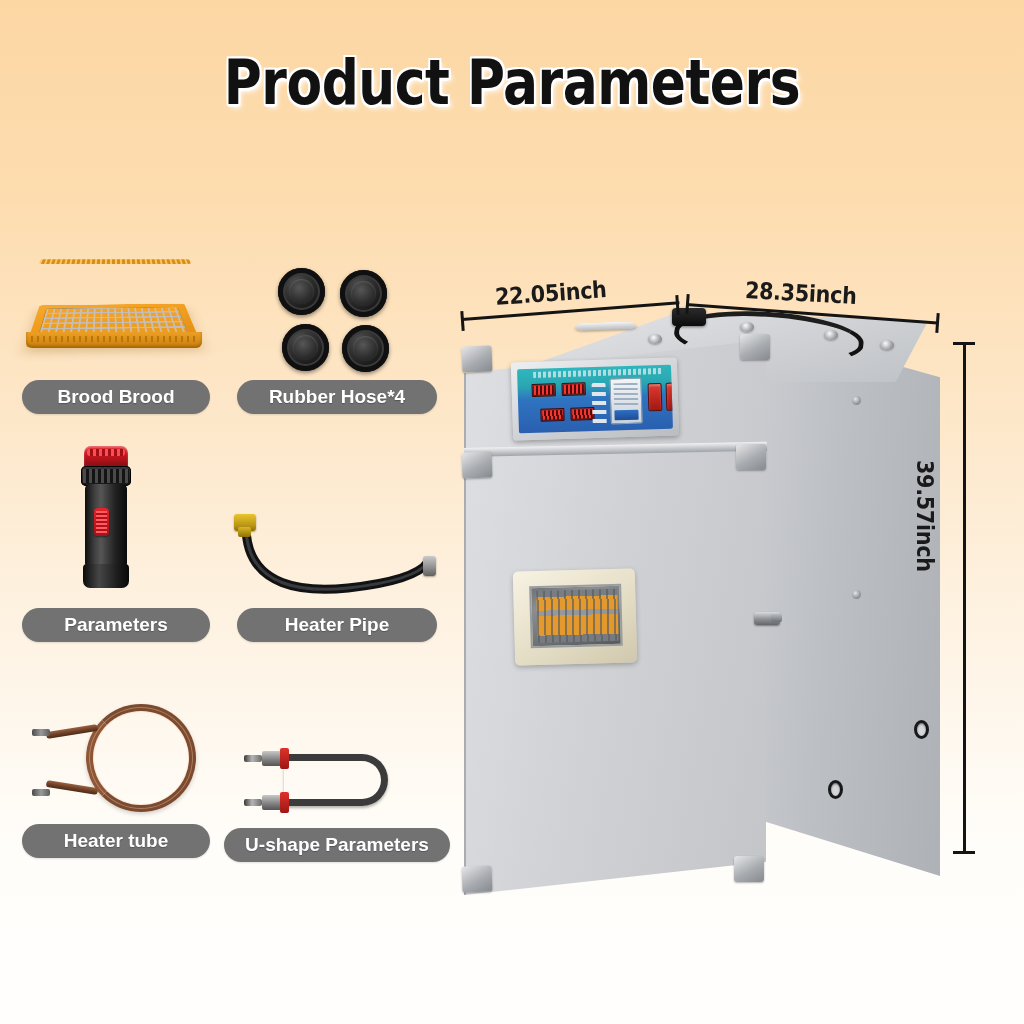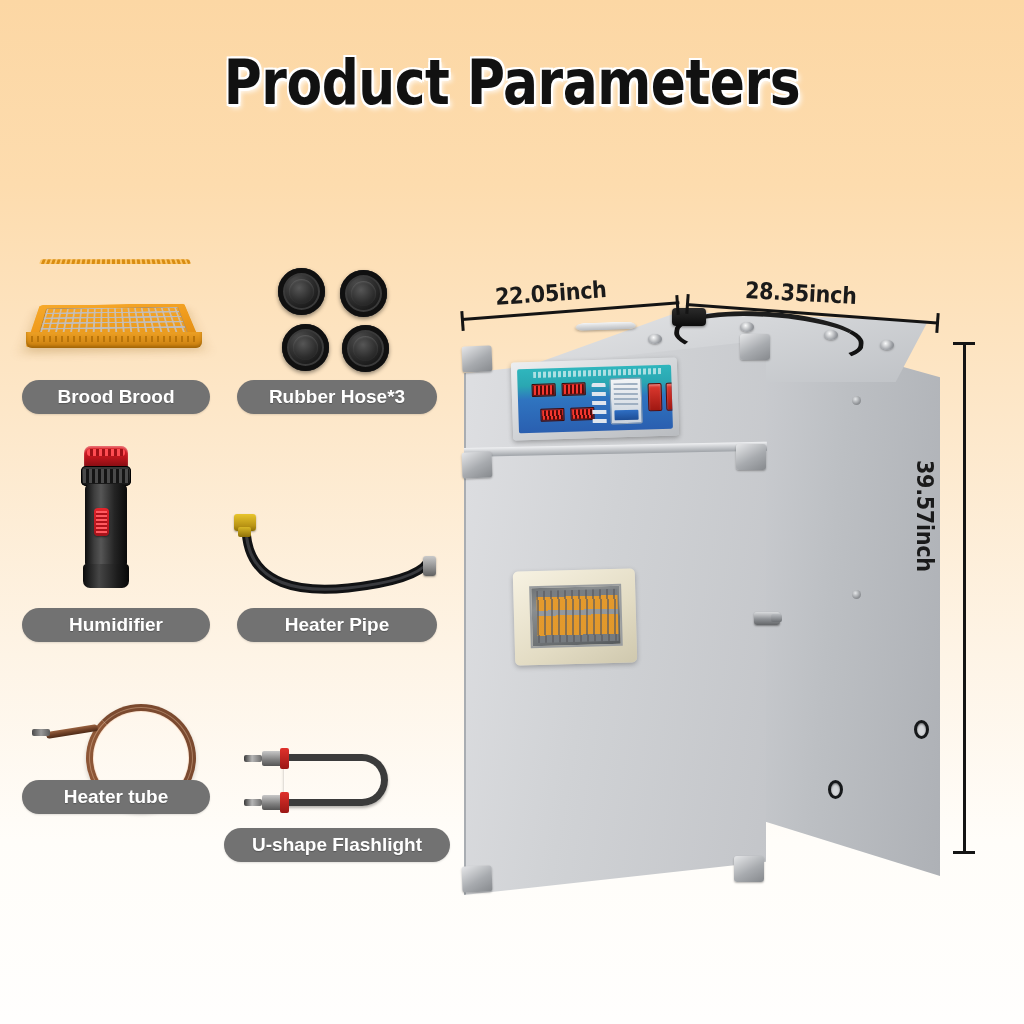--- a/index.html
+++ b/index.html
@@ -409,60 +409,60 @@
   <div class="basket-rim"></div>
 </div>
 <div class="pill" style="left:22px; top:380px; width:188px;">Brood Brood</div>
 
 <div class="acc" id="hose-wrap">
   <div class="grommet g1"></div>
   <div class="grommet g2"></div>
   <div class="grommet g3"></div>
   <div class="grommet g4"></div>
 </div>
-<div class="pill" style="left:237px; top:380px; width:200px;">Rubber Hose*3</div>
+<div class="pill" style="left:237px; top:380px; width:200px;">Rubber Hose*4</div>
 
 <div class="acc" id="flash-wrap">
   <div class="fl-head"></div>
   <div class="fl-collar"></div>
   <div class="fl-body"></div>
   <div class="fl-switch"></div>
   <div class="fl-tail"></div>
 </div>
-<div class="pill" style="left:22px; top:608px; width:188px;">Humidifier</div>
+<div class="pill" style="left:22px; top:608px; width:188px;">Parameters</div>
 
 <div class="acc" id="pipe-wrap">
   <svg width="212" height="86" viewBox="0 0 212 86">
     <path d="M18 14 C 18 78, 80 80, 120 76 C 165 71, 192 62, 200 50" fill="none" stroke="#111214" stroke-width="9" stroke-linecap="round"></path>
     <path d="M18 14 C 18 78, 80 80, 120 76 C 165 71, 192 62, 200 50" fill="none" stroke="#4a4c50" stroke-width="3" stroke-linecap="round" opacity=".7"></path>
   </svg>
   <div class="pipe-fit-left"></div>
   <div class="pipe-fit-right"></div>
 </div>
 <div class="pill" style="left:237px; top:608px; width:200px;">Heater Pipe</div>
 
 <div class="acc" id="heater-wrap">
   <div class="ht-ring"></div>
   <div class="ht-leg ht-leg1"></div>
   <div class="ht-leg ht-leg2"></div>
   <div class="ht-term ht-term1"></div>
   <div class="ht-term ht-term2"></div>
 </div>
-<div class="pill" style="left:22px; top:780px; width:188px;">Heater tube</div>
+<div class="pill" style="left:22px; top:824px; width:188px;">Heater tube</div>
 
 <div class="acc" id="uhum-wrap">
   <div class="uh-tube"></div>
   <div class="uh-gasket uh-g1"></div>
   <div class="uh-gasket uh-g2"></div>
   <div class="uh-nut uh-n1"></div>
   <div class="uh-nut uh-n2"></div>
   <div class="uh-post uh-p1"></div>
   <div class="uh-post uh-p2"></div>
 </div>
-<div class="pill" style="left:224px; top:828px; width:226px;">U-shape Flashlight</div>
+<div class="pill" style="left:224px; top:828px; width:226px;">U-shape Parameters</div>
 
 <div id="incubator">
   <div class="inc-side"></div>
   <div class="inc-top"></div>
   <div class="inc-front"></div>
   <div class="inc-divider"></div>
 
   <div class="inc-handle"></div>
   <div class="inc-bolt b1"></div>
   <div class="inc-bolt b2"></div>

